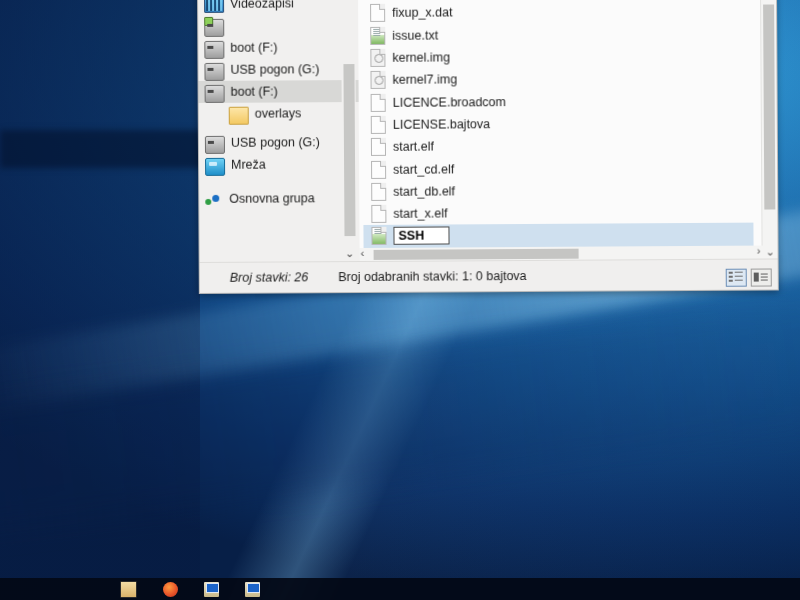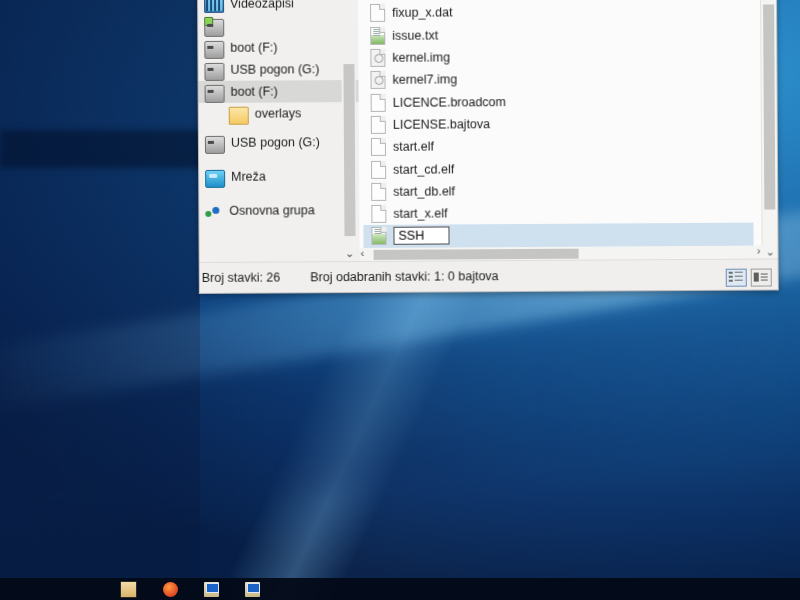--- a/index.html
+++ b/index.html
@@ -79,35 +79,35 @@
   .fico.txt{background:linear-gradient(180deg,#ffffff 0 45%,#cfe8c0 45%,#7fb860 100%);}
   .fico.txt:before{content:"";position:absolute;left:2px;top:1px;width:7px;height:1px;
     box-shadow:0 2px 0 #9aa, 0 4px 0 #9aa, 0 6px 0 #9aa;background:#9aa;}
   .fico.img{background:#f2f2f2;}
   .fico.img:before{content:"";position:absolute;left:3px;top:4px;width:7px;height:7px;
     border:1px solid #9a9a9a;border-radius:50%;}
   .fico.ssh{background:linear-gradient(180deg,#ffffff 0 40%,#cfe8c0 40%,#84bb66 100%);}
   .fico.ssh:before{content:"";position:absolute;left:2px;top:1px;width:7px;height:1px;
     box-shadow:0 2px 0 #9aa, 0 4px 0 #9aa;background:#9aa;}
   .rename-box{display:inline-block;border:1px solid #4d4d4d;background:#ffffff;
-    padding:1px 24px 1px 4px;font-size:12.5px;line-height:14px;color:#000;}
+    padding:1px 24px 1px 4px;font-size:12.5px;line-height:14px;color:#000;font-weight:bold;}
 
   
   #files-vsb{position:absolute;right:0;top:0;width:15px;bottom:0;background:#f4f4f3;border-left:1px solid #e2e2e0;}
   #files-vsb .thumb{position:absolute;left:2px;top:15px;width:11px;height:205px;background:#c5c5c3;}
   #files-vsb .dn{position:absolute;left:0;bottom:1px;width:15px;text-align:center;font-size:11px;color:#4a4a4a;}
   #files-hsb{position:absolute;left:0;right:15px;bottom:0;height:14px;background:#f4f4f3;}
   #files-hsb .lft{position:absolute;left:1px;top:-1px;font-size:11px;color:#4a4a4a;}
   #files-hsb .rgt{position:absolute;right:2px;top:-1px;font-size:11px;color:#4a4a4a;}
   #files-hsb .thumb{position:absolute;left:14px;top:2px;width:205px;height:10px;background:#c5c5c3;}
 
   
   #status{position:absolute;left:0;right:0;bottom:0;height:30px;background:#f0efee;
     border-top:1px solid #dedddb;display:flex;align-items:center;font-size:12.5px;color:#1b1b1b;}
-  #status .s1{margin-left:2px;}
+  #status .s1{margin-left:30px;font-style:italic;}
   #status .s2{margin-left:30px;}
   #views{position:absolute;right:6px;bottom:3px;display:flex;gap:4px;}
   .vbtn{width:19px;height:16px;border:1px solid #9b9b9b;background:#ededeb;position:relative;}
   .vbtn.active{border-color:#6b8db5;background:#dde8f3;}
   .vbtn.details:before{content:"";position:absolute;left:2px;top:2px;width:4px;height:11px;
     background:repeating-linear-gradient(180deg,#6d6d6d 0 2px,transparent 2px 4px);}
   .vbtn.details:after{content:"";position:absolute;left:8px;top:2px;width:8px;height:11px;
     background:repeating-linear-gradient(180deg,#6d6d6d 0 1px,transparent 1px 4px);}
   .vbtn.icons:before{content:"";position:absolute;left:2px;top:3px;width:5px;height:9px;background:#5d5d5d;}
   .vbtn.icons:after{content:"";position:absolute;left:9px;top:4px;width:7px;height:1px;
@@ -150,21 +150,21 @@
         <span class="lbl">boot (F:)</span>
       </div>
       <div class="tree-item" style="padding-left:30px">
         <span class="ico ico-folder"></span>
         <span class="lbl">overlays</span>
       </div>
       <div class="tree-item" style="margin-top:7px">
         <span class="ico ico-disk"></span>
         <span class="lbl">USB pogon (G:)</span>
       </div>
-      <div class="tree-item" style="margin-top:12px">
+      <div class="tree-item" style="margin-top:0">
         <span class="ico ico-net"></span>
         <span class="lbl">Mreža</span>
       </div>
       <div class="tree-item" style="margin-top:12px">
         <span class="ico ico-hg"></span>
         <span class="lbl">Osnovna grupa</span>
       </div>
 
       <div id="nav-sb">
         <div class="thumb"></div>

